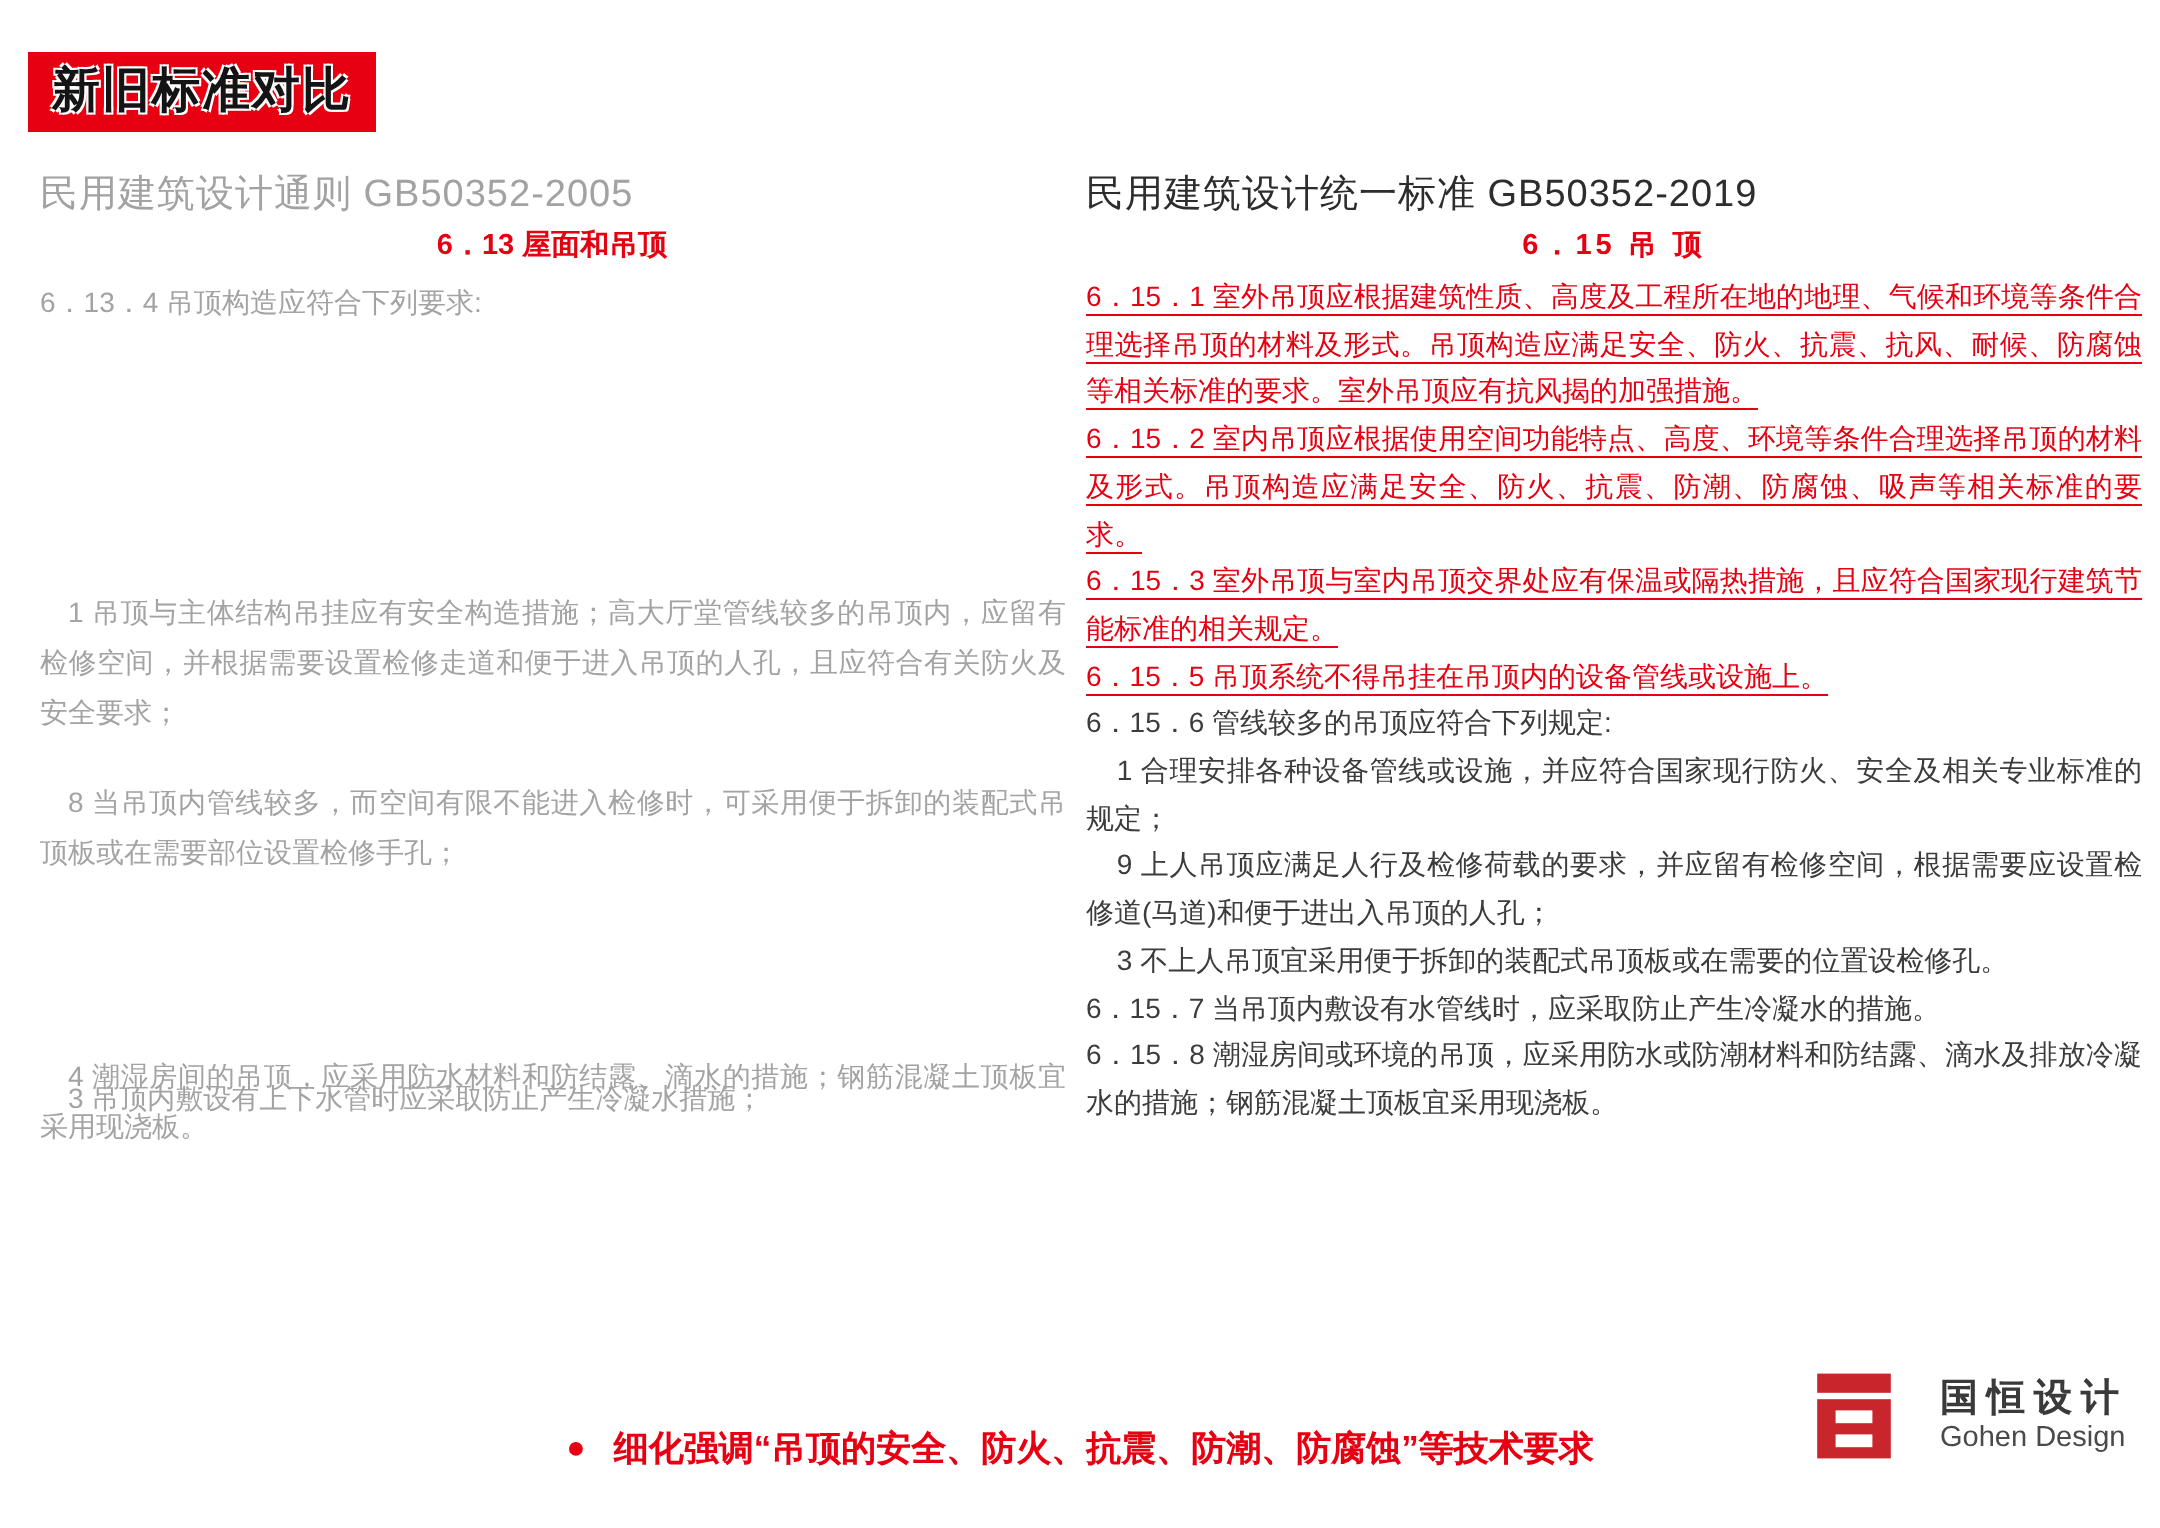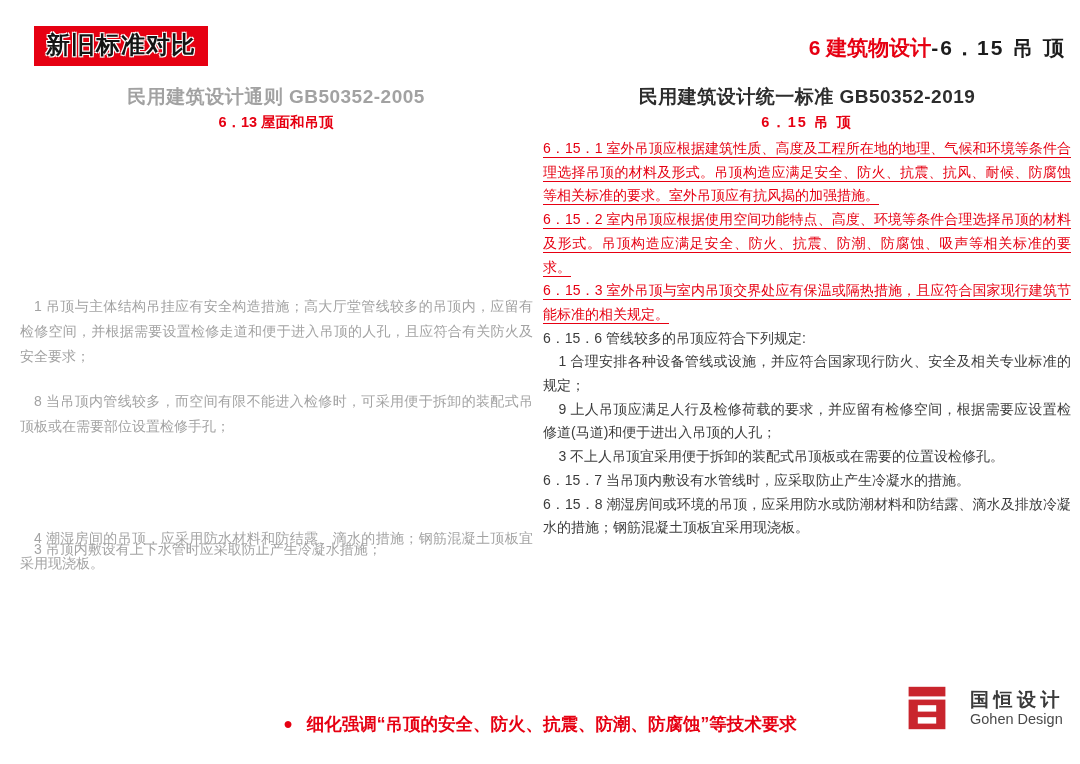--- a/index.html
+++ b/index.html
@@ -21,40 +21,38 @@
     left: 14px;
     top: 26px;
     background: #e60012;
     color: #141414;
     font-size: 24px;
     font-weight: bold;
     padding: 3px 12px 5px 12px;
     letter-spacing: 1px;
     text-shadow: -1px -1px 0 #fff, 1px -1px 0 #fff, -1px 1px 0 #fff, 1px 1px 0 #fff;
     white-space: nowrap;
-    margin-left: 20px;
   }
   .header-right {
     position: absolute;
     right: 14px;
     top: 34px;
     font-size: 21px;
     font-weight: bold;
     white-space: nowrap;
   }
   .header-right .seg-red { color: #e60012; }
   .header-right .seg-black { color: #1c1c1c; letter-spacing: 2px; }
 
   
   .col-title {
     position: absolute;
     top: 84px;
     font-size: 19px;
-    font-weight: bold;
-    text-align: center;
+    font-weight: normal;
     letter-spacing: 0.5px;
     white-space: nowrap;
   }
   .col-title.left  { left: 20px;  width: 512px; color: #a2a2a2; }
   .col-title.right { left: 543px; width: 528px; color: #2d2d2d; }
   .col-subtitle {
     position: absolute;
     top: 113px;
     font-size: 14.5px;
     font-weight: bold;
@@ -132,41 +130,40 @@
   .logo-cn { font-size: 19px; font-weight: bold; color: #3a3a3a; letter-spacing: 4.5px; white-space: nowrap; }
   .logo-en { font-size: 14.5px; color: #4a4a4a; white-space: nowrap; }
 </style>
 </head>
 <body>
 
 <div class="slide">
 
   <div class="badge">新旧标准对比</div>
 
-  <div class="header-right">
-    <span class="seg-red">6 建筑物设计</span><span class="seg-black">-6．15 吊 顶</span>
-  </div>
 
   <div class="col-title left">民用建筑设计通则  GB50352-2005</div>
   <div class="col-subtitle left">6．13 屋面和吊顶</div>
 
   <div class="col-title right">民用建筑设计统一标准  GB50352-2019</div>
   <div class="col-subtitle right">6．15 吊 顶</div>
 
   <div class="left-body">
+      <div class="left-para" style="top: 139px;">6．13．4 吊顶构造应符合下列要求:</div>
       <div class="left-para indent" style="top: 294px;">1 吊顶与主体结构吊挂应有安全构造措施；高大厅堂管线较多的吊顶内，应留有检修空间，并根据需要设置检修走道和便于进入吊顶的人孔，且应符合有关防火及安全要求；</div>
       <div class="left-para indent" style="top: 389px;">8 当吊顶内管线较多，而空间有限不能进入检修时，可采用便于拆卸的装配式吊顶板或在需要部位设置检修手孔；</div>
       <div class="left-para indent" style="top: 501px; margin-top: 36px;">3 吊顶内敷设有上下水管时应采取防止产生冷凝水措施；</div>
       <div class="left-para indent" style="top: 526px;">4 潮湿房间的吊顶，应采用防水材料和防结露、滴水的措施；钢筋混凝土顶板宜采用现浇板。</div>
     </div>
 
   <div class="right-body">
       <div class="right-para"><span class="run-red">6．15．1 室外吊顶应根据建筑性质、高度及工程所在地的地理、气候和环境等条件合理选择吊顶的材料及形式。吊顶构造应满足安全、防火、抗震、抗风、耐候、防腐蚀等相关标准的要求。室外吊顶应有抗风揭的加强措施。</span></div>
       <div class="right-para"><span class="run-red">6．15．2 室内吊顶应根据使用空间功能特点、高度、环境等条件合理选择吊顶的材料及形式。吊顶构造应满足安全、防火、抗震、防潮、防腐蚀、吸声等相关标准的要求。</span></div>
       <div class="right-para"><span class="run-red">6．15．3 室外吊顶与室内吊顶交界处应有保温或隔热措施，且应符合国家现行建筑节能标准的相关规定。</span></div>
+      <div class="right-para"><span class="run-red">6．15．5 吊顶系统不得吊挂在吊顶内的设备管线或设施上。</span></div>
       <div class="right-para"><span class="run-black">6．15．6 管线较多的吊顶应符合下列规定:</span></div>
       <div class="right-para indent"><span class="run-black">1 合理安排各种设备管线或设施，并应符合国家现行防火、安全及相关专业标准的规定；</span></div>
       <div class="right-para indent"><span class="run-black">9 上人吊顶应满足人行及检修荷载的要求，并应留有检修空间，根据需要应设置检修道(马道)和便于进出入吊顶的人孔；</span></div>
       <div class="right-para indent"><span class="run-black">3 不上人吊顶宜采用便于拆卸的装配式吊顶板或在需要的位置设检修孔。</span></div>
       <div class="right-para"><span class="run-black">6．15．7 当吊顶内敷设有水管线时，应采取防止产生冷凝水的措施。</span></div>
       <div class="right-para"><span class="run-black">6．15．8 潮湿房间或环境的吊顶，应采用防水或防潮材料和防结露、滴水及排放冷凝水的措施；钢筋混凝土顶板宜采用现浇板。</span></div>
     </div>
 
   <div class="footer-note">
     <span class="bullet">●</span><span>细化强调“吊顶的安全、防火、抗震、防潮、防腐蚀”等技术要求</span>

